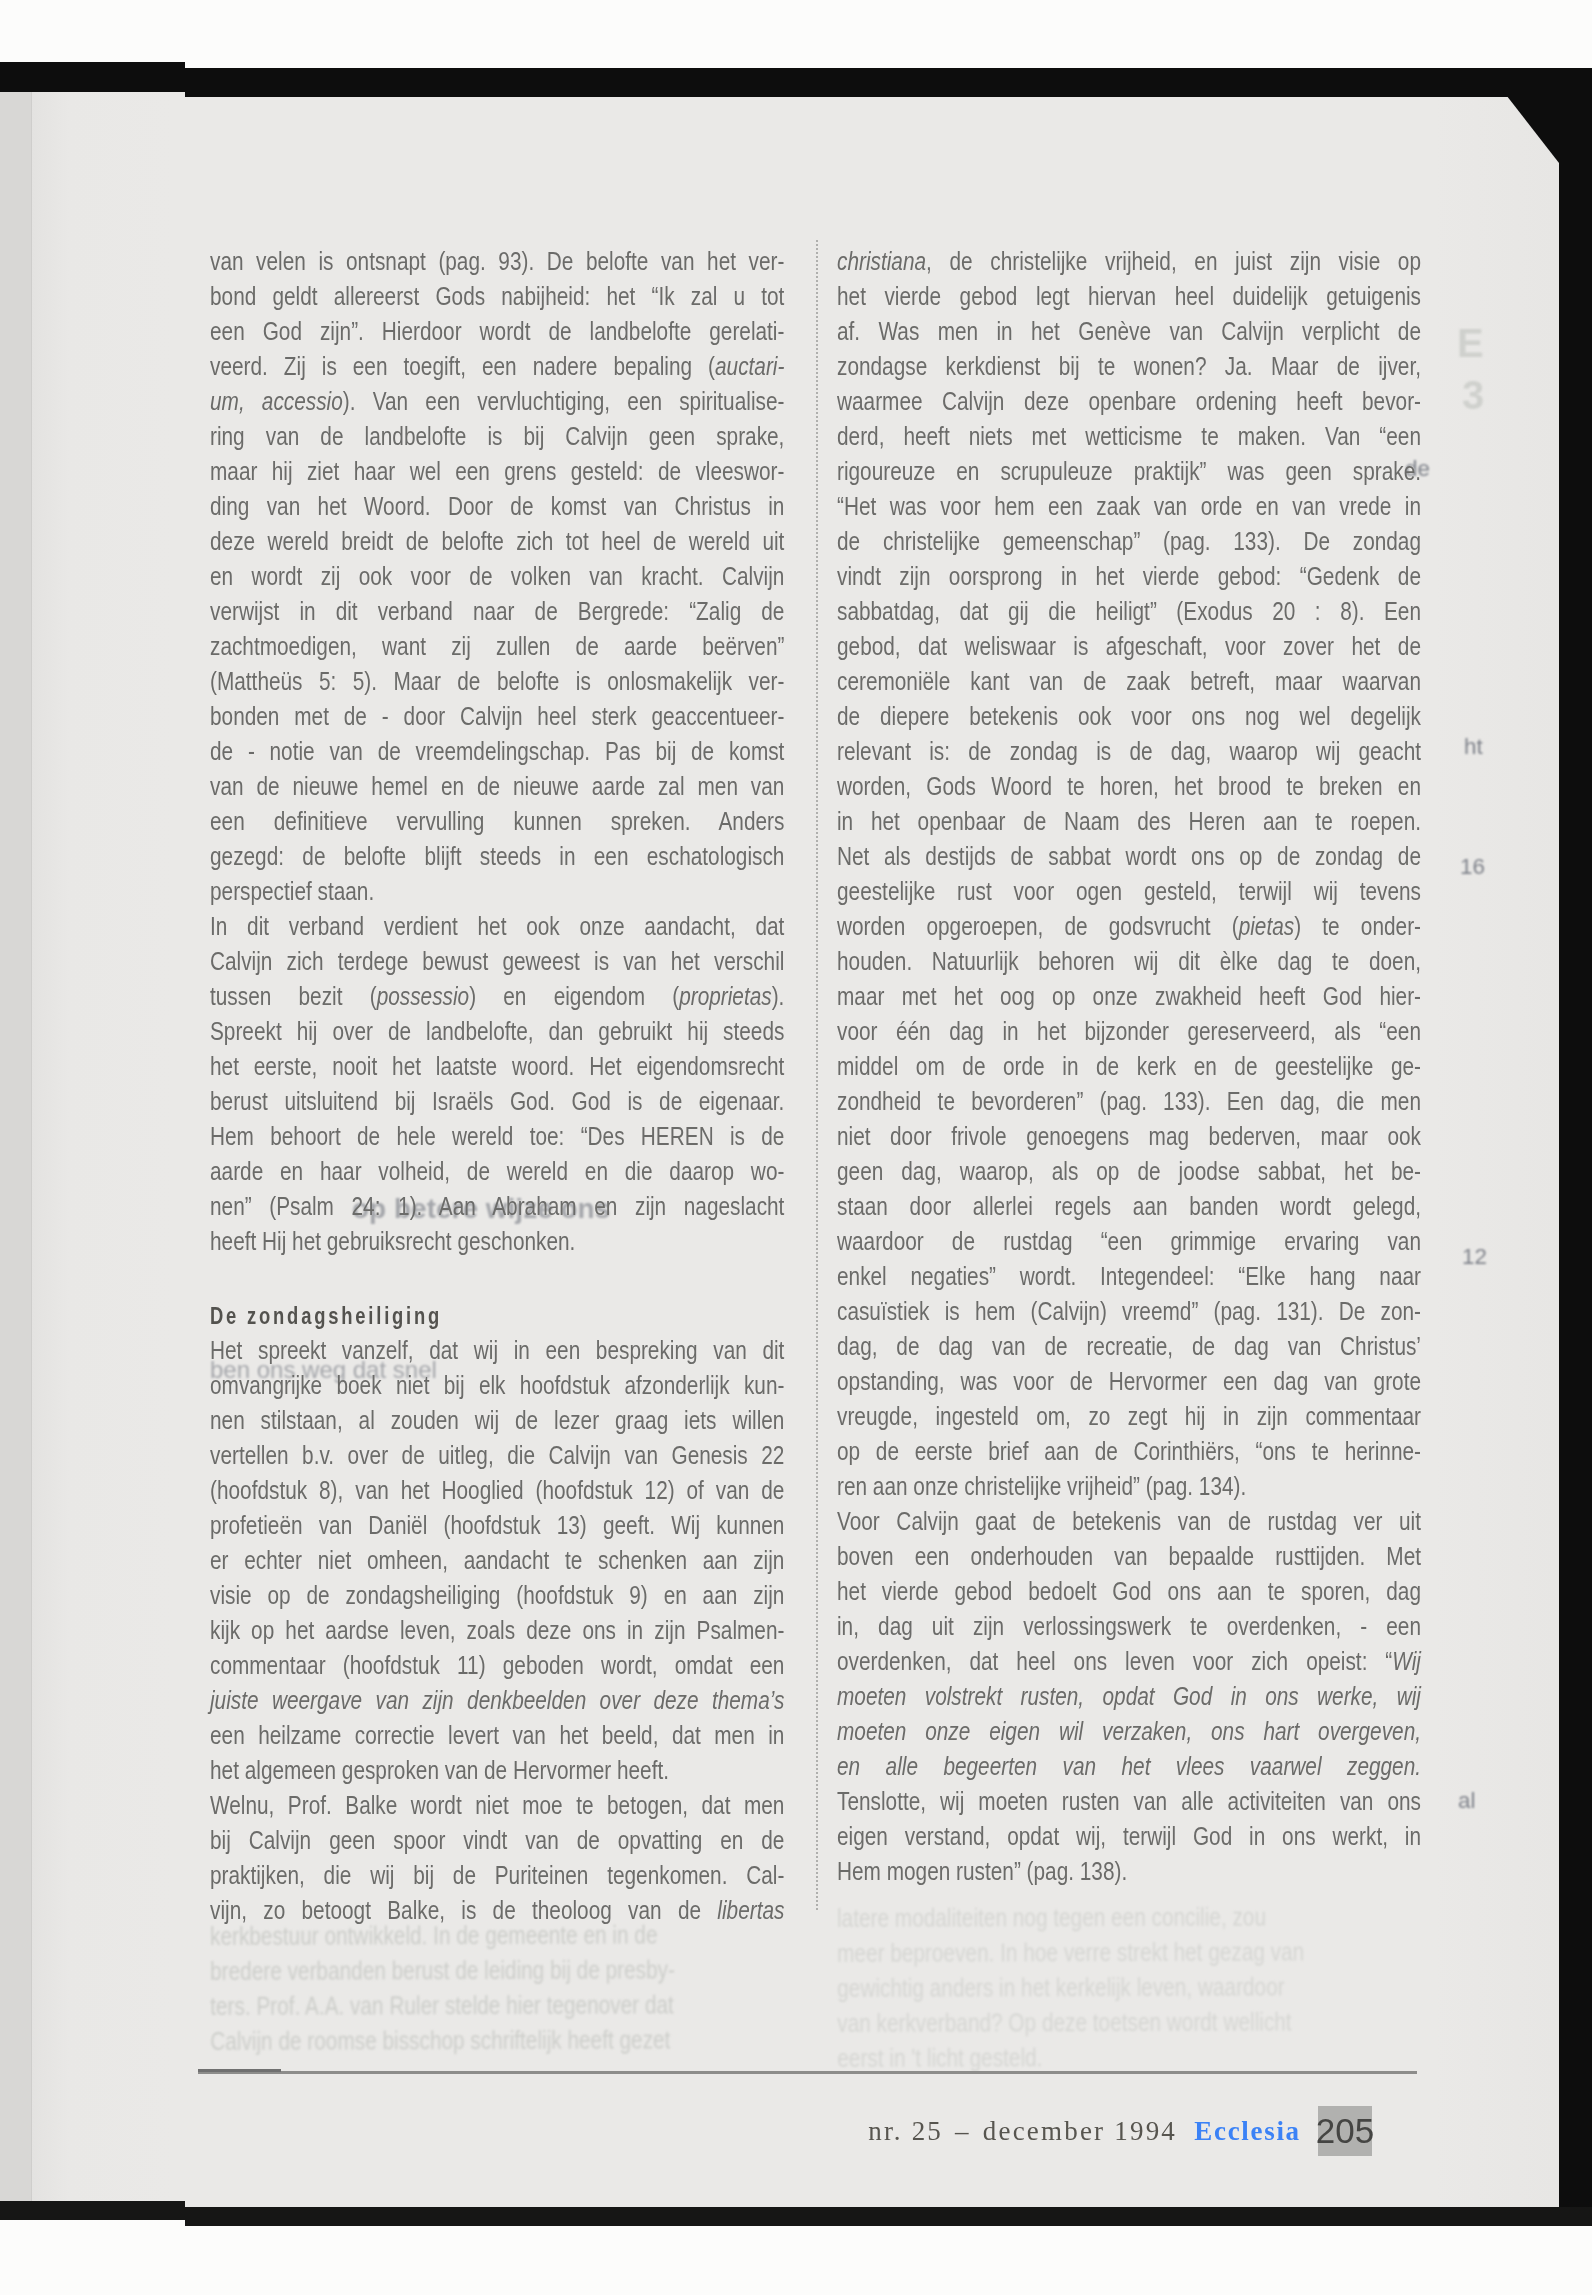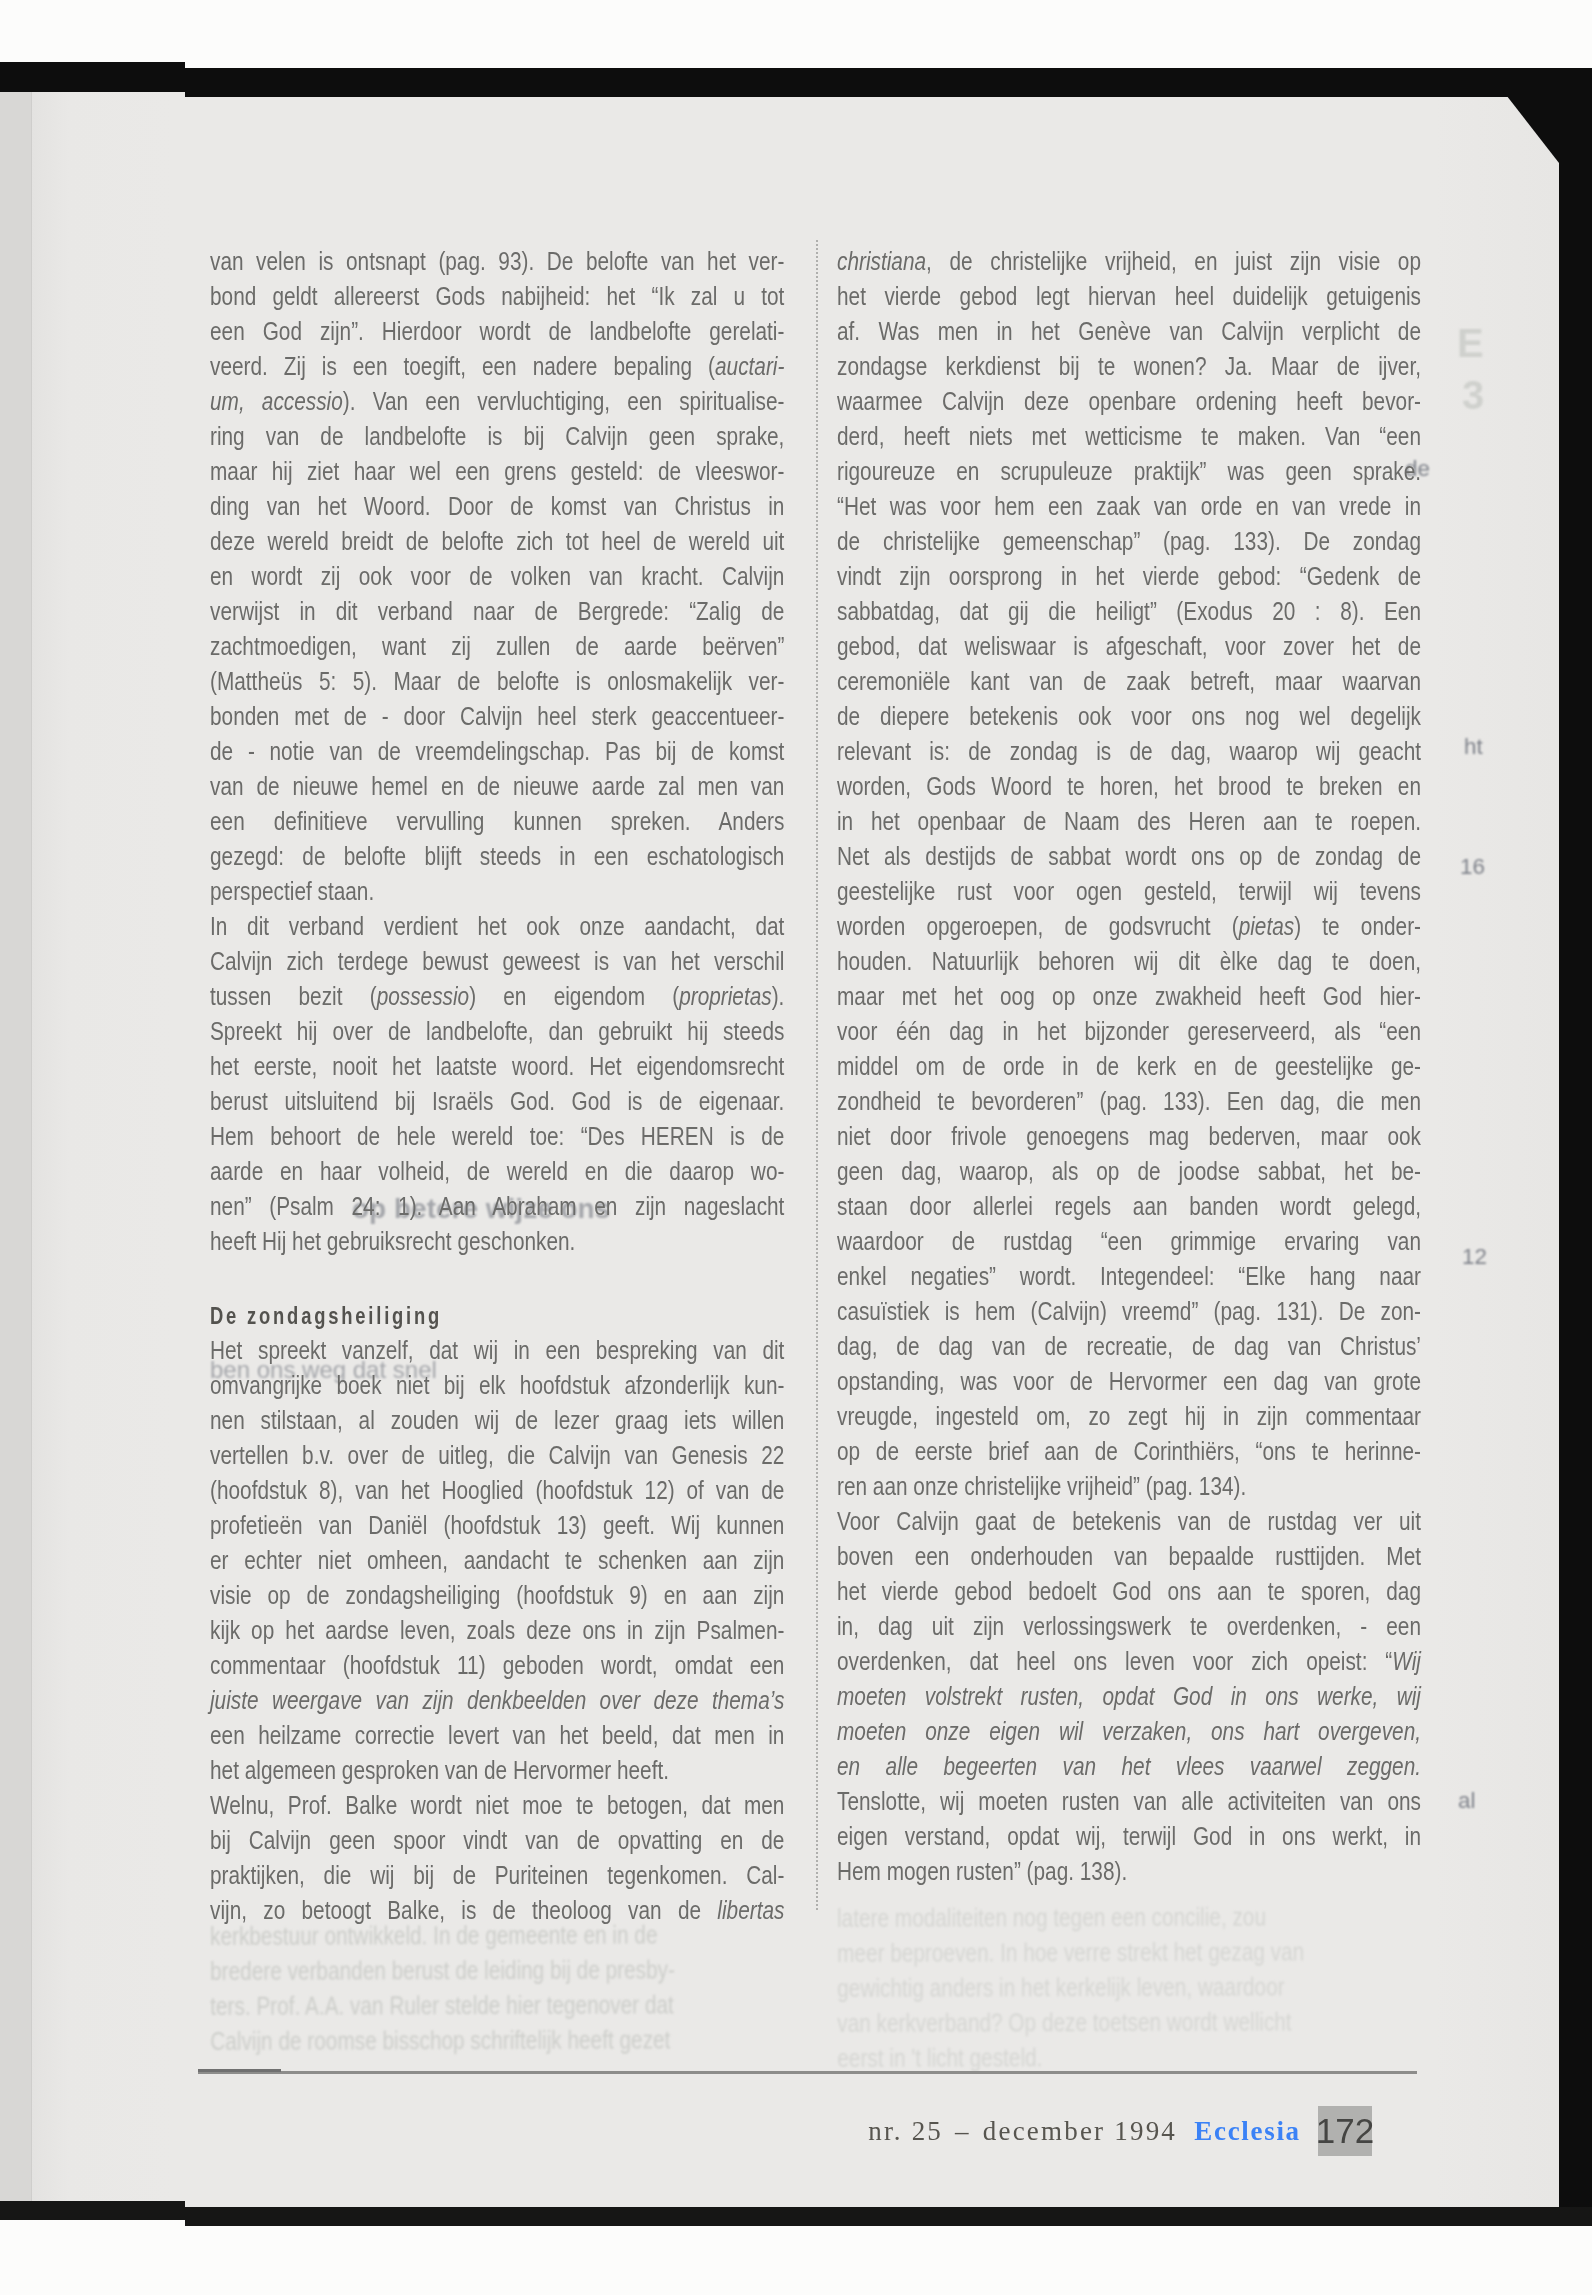--- a/index.html
+++ b/index.html
@@ -197,18 +197,18 @@
     </div>
 
   <div class="abs footer-rule"></div>
   <div class="abs footer-rule-overlap"></div>
   <div class="abs footer">
     <span class="issue">nr. 25</span>
     <span class="dash">–</span>
     <span class="date">december 1994</span>
     <span class="journal">Ecclesia</span>
     <span class="page-box">
-      <span>172</span>
+      <span>205</span>
     </span>
   </div>
 
 </div>
 
 
 </body></html>

